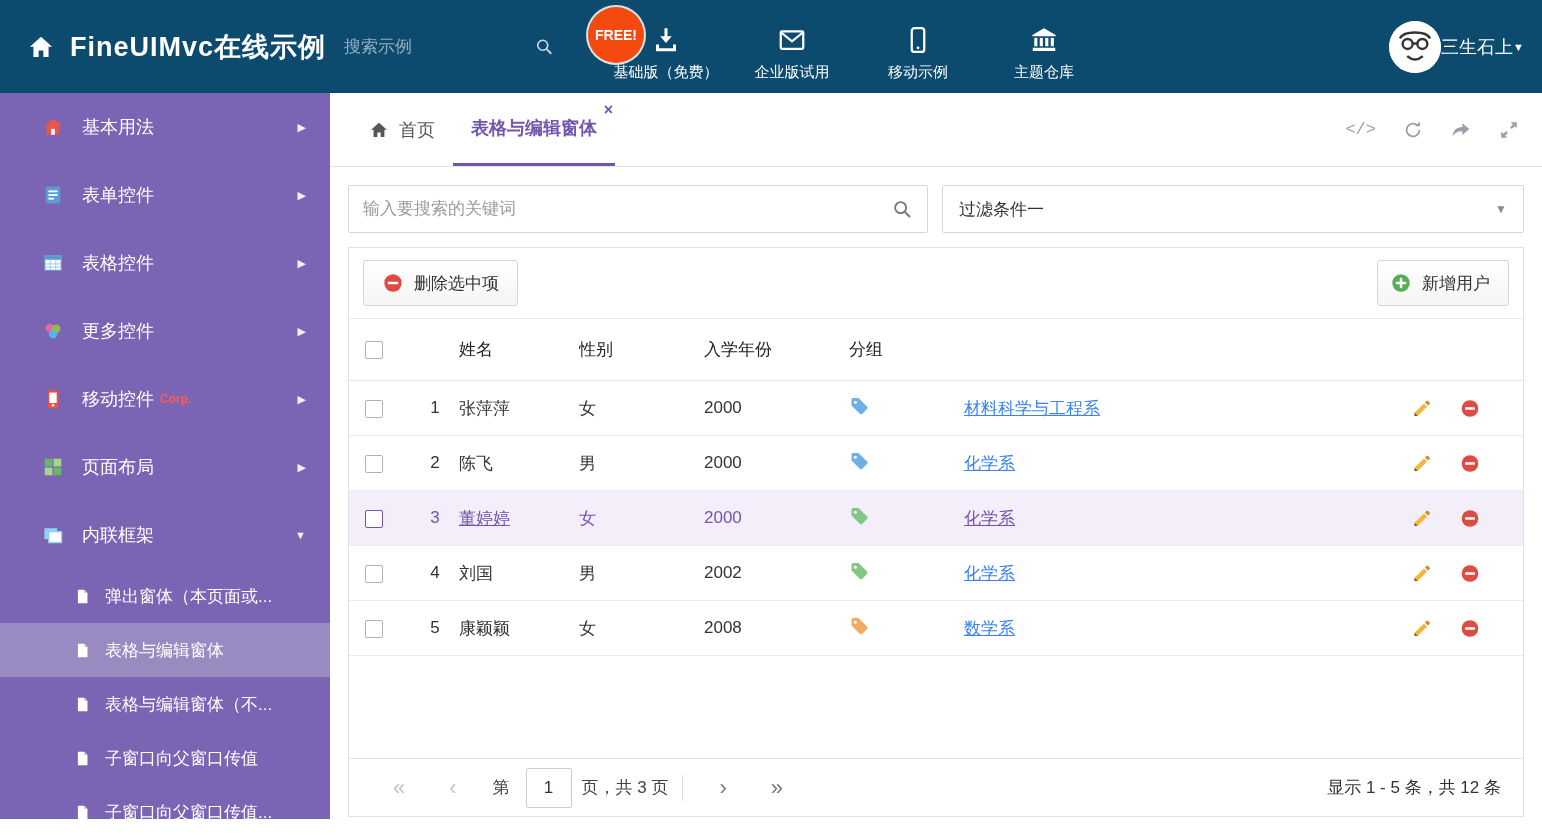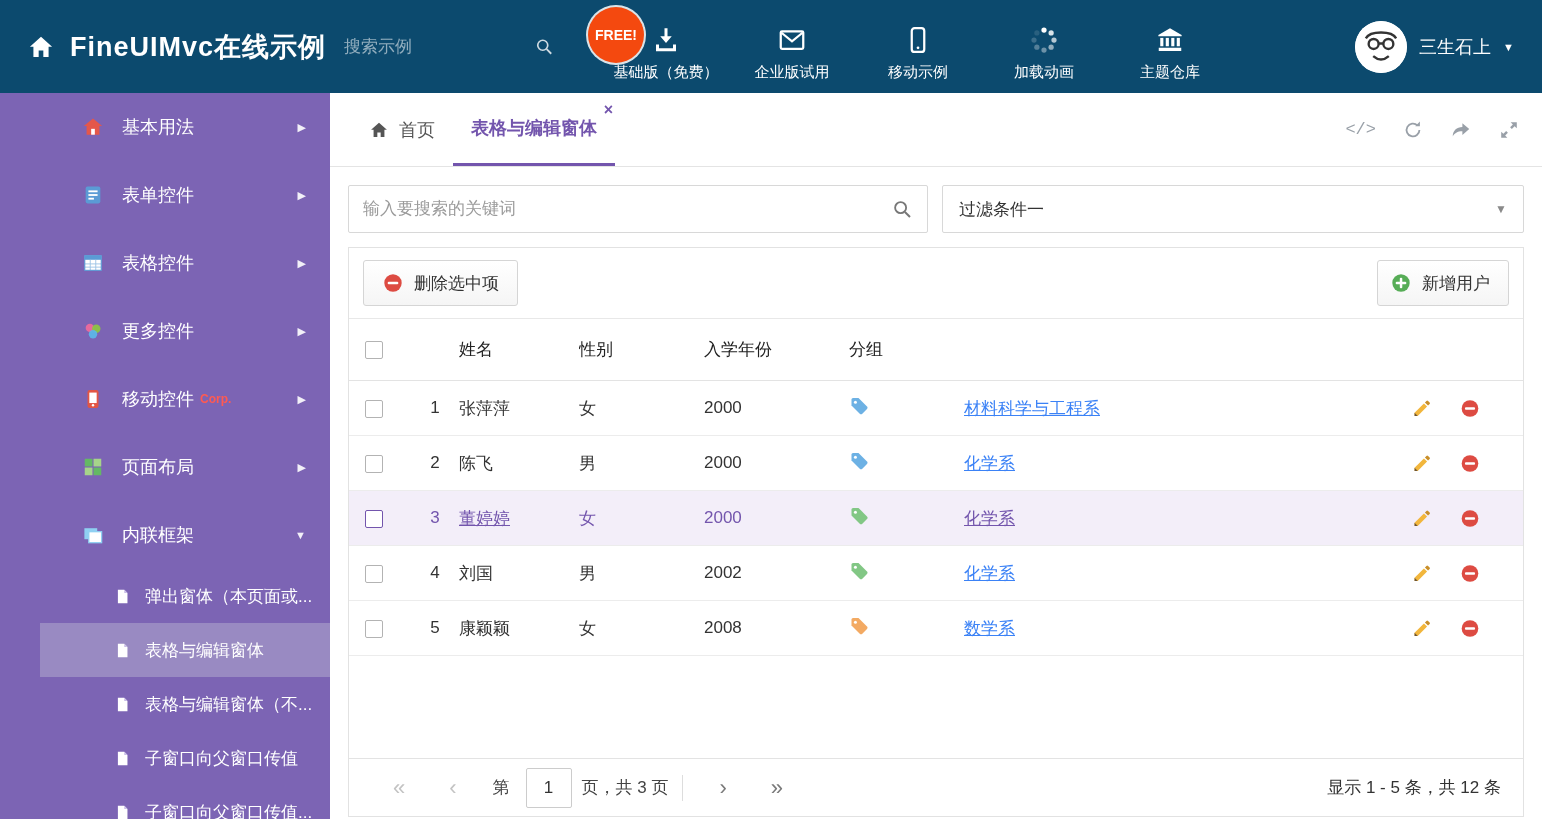--- a/index.html
+++ b/index.html
@@ -39,29 +39,29 @@
   .top-nav-item .nav-ic { width:30px; height:30px; color:#fff; }
   .top-nav-item .nav-label { font-size:15px; white-space:nowrap; }
   .free-badge {
     position:absolute; top:-4px; left:-22px; width:56px; height:56px;
     background:#f4490f; border-radius:50%;
     display:flex; align-items:center; justify-content:center;
     font-size:14px; font-weight:bold; color:#fff;
     box-shadow:0 0 0 2px rgba(255,255,255,.85);
     z-index:3;
   }
-  .user-box { margin-left:auto; display:flex; align-items:center; gap:12px; padding-right:28px; cursor:pointer; }
+  .user-box { margin-left:auto; display:flex; align-items:center; padding-right:18px; cursor:pointer; }
   .avatar { width:52px; height:52px; border-radius:50%; background:#fff; overflow:hidden; flex:none; }
   .user-name { font-size:18px; }
   .user-caret { font-size:11px; }
 
   
   .sidebar {
     position:absolute; top:93px; left:0; bottom:16px; width:330px;
-    background:#7c64b4; color:#fff; overflow:hidden;padding-left:40px;
+    background:#7c64b4; color:#fff; overflow:hidden;
   }
   .side-item {
     height:68px; display:flex; align-items:center;
     padding:0 24px 0 42px; font-size:18px; cursor:pointer; white-space:nowrap;
   }
   .side-icon { width:22px; height:22px; margin-right:18px; flex:none; }
   .side-arrow { margin-left:auto; font-size:11px; color:rgba(255,255,255,.9); }
   .corp-badge { color:#ff5a52; font-size:12px; margin-left:6px; font-weight:bold; }
   .side-subitem {
     height:54px; display:flex; align-items:center;
@@ -311,28 +311,20 @@
         </span>
       <span class="nav-label">企业版试用</span>
     </div>
     <div class="top-nav-item">
       <span class="nav-ic">
           <svg class="ic">
             <use href="#i-mobile"></use>
           </svg>
         </span>
       <span class="nav-label">移动示例</span>
-    </div>
-    <div class="top-nav-item">
-      <span class="nav-ic">
-          <svg class="ic">
-            <use href="#i-spinner"></use>
-          </svg>
-        </span>
-      <span class="nav-label">加载动画</span>
     </div>
     <div class="top-nav-item">
       <span class="nav-ic">
           <svg class="ic">
             <use href="#i-bank"></use>
           </svg>
         </span>
       <span class="nav-label">主题仓库</span>
     </div>
   </nav>

